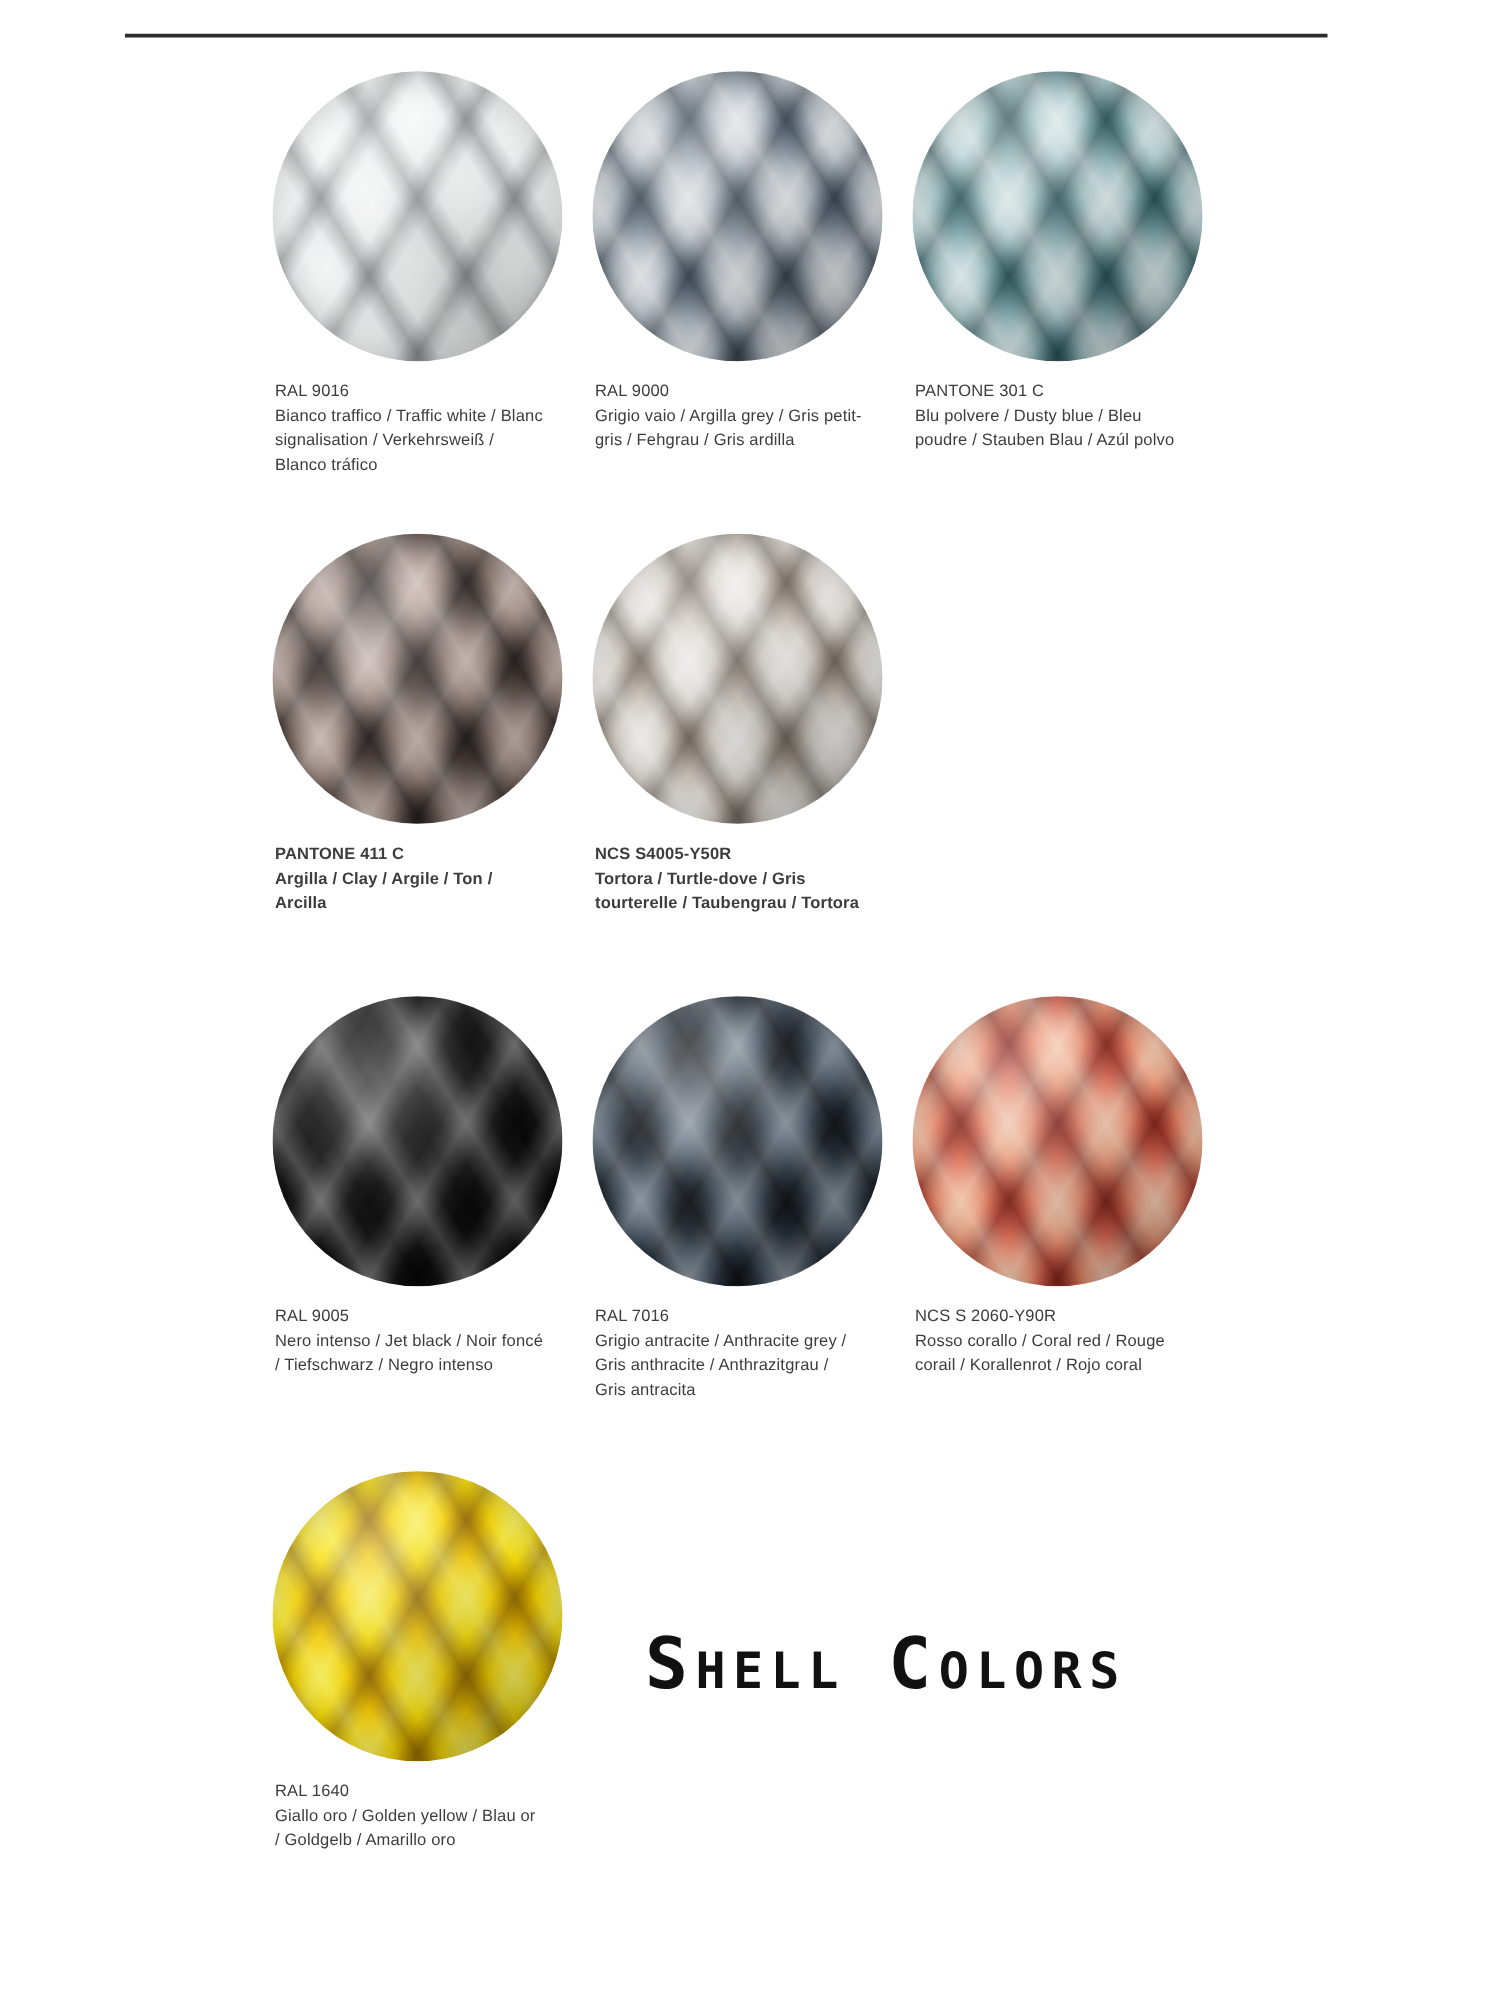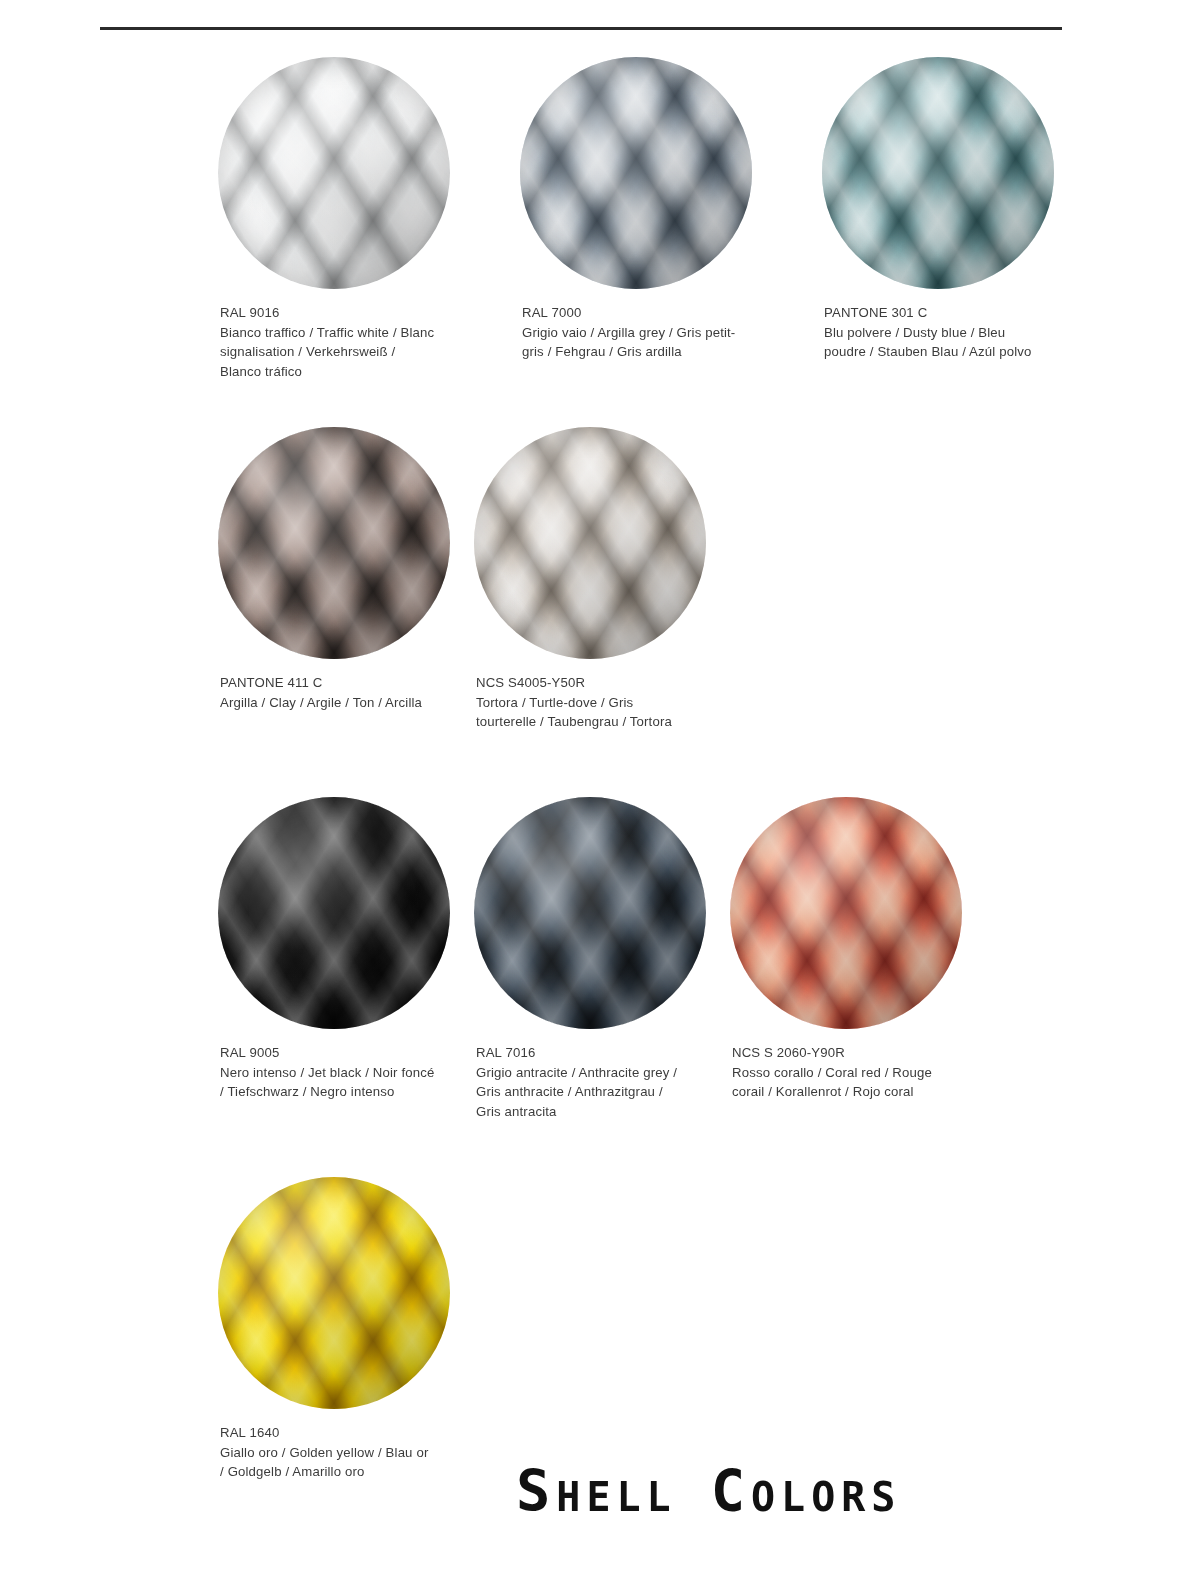--- a/index.html
+++ b/index.html
@@ -40,22 +40,22 @@
     top: 57px;
     width: 860px;
   }
 
   .row {
     display: flex;
     flex-direction: row;
     align-items: flex-start;
     margin-bottom: 0px;
   }
-  .row.row1 { height: 370px; justify-content: space-between; }
-  .row.row2 { height: 370px; }
+  .row.row1 { height: 370px; }
+  .row.row2 { height: 370px; font-weight: bold; }
   .row.row3 { height: 380px; }
   .row.row4 { height: 300px; }
 
   .cell {
     width: 256px;
     margin-right: 0px;
     position: relative;
   }
 
   .swatch-wrap {
@@ -153,21 +153,21 @@
     display: block;
     margin-bottom: 0px;
   }
   .label .names {
     display: block;
   }
 
   .title {
     position: absolute;
     left: 516px;
-    top: 1458px;
+    top: 1298px;
     font-family: "DejaVu Sans Mono", "Liberation Mono", monospace;
     font-size: 57px;
     font-weight: 700;
     letter-spacing: 6px;
     color: #111111;
     font-variant: small-caps;
     white-space: nowrap;
   }
   .title .word { display: inline-block; }
   .title .gap { display: inline-block; width: 34px; }
@@ -203,21 +203,21 @@
         <div class="swatch-wrap">
           <div class="swatch">
             <div class="base" style="background:#8d9aa6"></div>
             <div class="quilt"></div>
             <div class="quilt2"></div>
             <div class="sheen"></div>
             <div class="vignette"></div>
           </div>
         </div>
         <div class="label">
-          <span class="code">RAL 7000</span>
+          <span class="code">RAL 9000</span>
           <span class="names">Grigio vaio / Argilla grey / Gris petit-gris / Fehgrau / Gris ardilla</span>
         </div>
       </div>
 
       <div class="cell">
         <div class="swatch-wrap">
           <div class="swatch">
             <div class="base" style="background:#7ba8ac"></div>
             <div class="quilt"></div>
             <div class="quilt2"></div>

